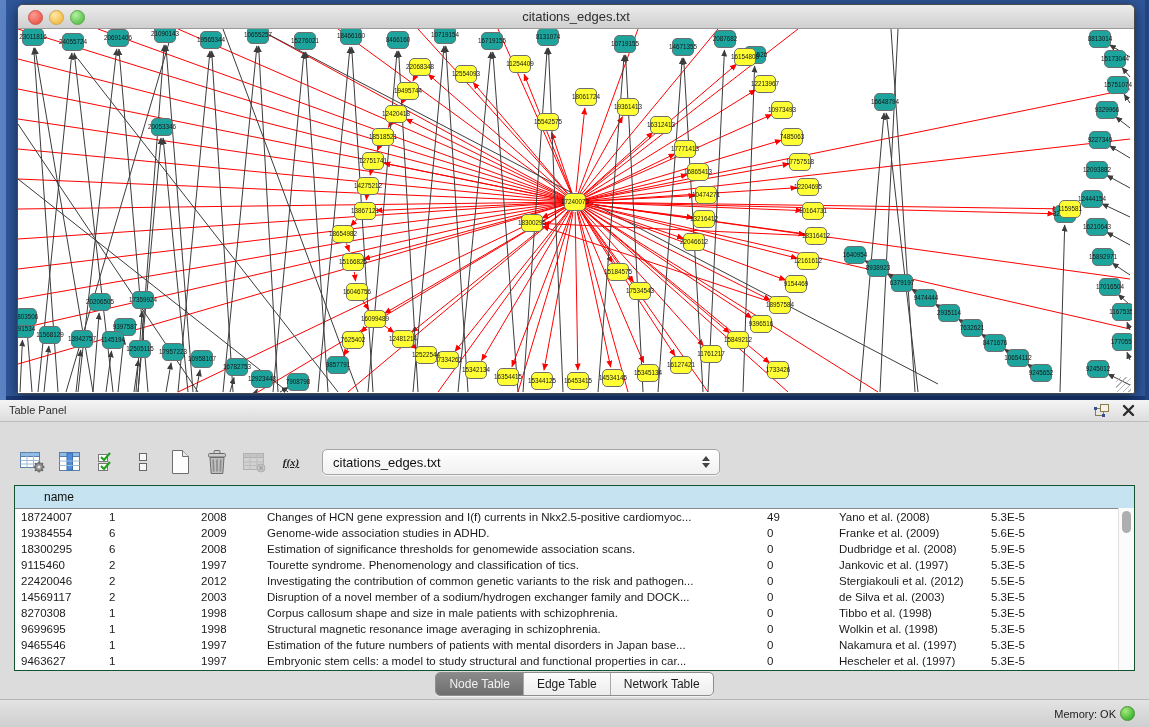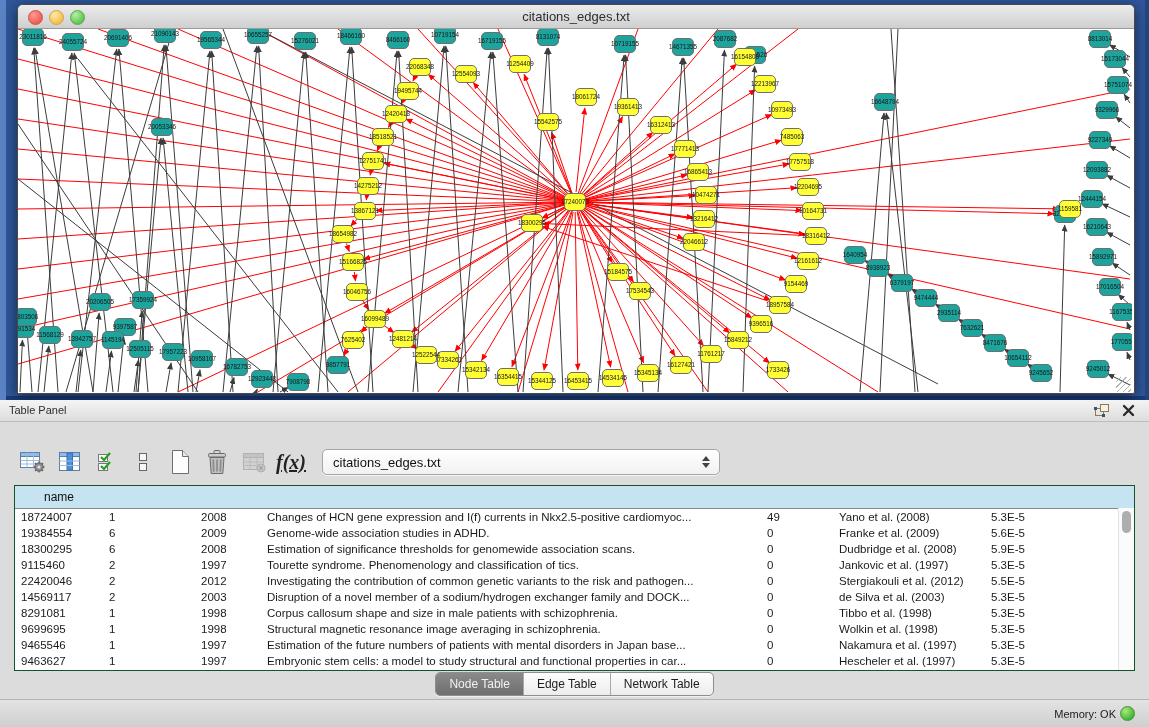--- a/index.html
+++ b/index.html
@@ -22,21 +22,21 @@
   .grip{position:absolute;right:1px;bottom:1px;width:15px;height:15px;
         background:repeating-linear-gradient(135deg,transparent 0 3px,#A5A5A5 3px 4px);opacity:.8;}
   
   .panel{position:absolute;left:0;top:400px;width:1149px;height:327px;background:#DCDCDC;}
   .panel-titlebar{height:21px;background:linear-gradient(#F4F4F4,#DDDDDD);border-bottom:1px solid #BDBDBD;
                   font-size:11px;color:#2e2e2e;line-height:21px;padding-left:9px;position:relative;}
   .panel-tools{position:absolute;right:14px;top:0;height:21px;display:flex;align-items:center;gap:12px;}
   .toolbar{position:absolute;top:46px;left:16px;right:14px;height:32px;display:flex;align-items:center;}
   .tbtn{width:32px;height:30px;border:0;background:transparent;padding:2px;margin-right:5px;
         display:flex;align-items:center;justify-content:center;}
-  .fxlabel{font-family:"Liberation Serif",serif;font-style:italic;font-weight:bold;font-size:20px;color:#222;text-decoration:underline;}
+  .fxlabel{font-family:"Liberation Serif",serif;font-style:italic;font-weight:bold;font-size:11px;color:#222;text-decoration:underline;}
   .selector{margin-left:10px;width:396px;height:24px;border:1px solid #A6A6A6;border-radius:5px;
             background:linear-gradient(#FFFFFF,#F1F1F1);display:flex;align-items:center;
             font-size:13px;color:#111;box-shadow:0 1px 0 rgba(255,255,255,.7);}
   .selector .val{flex:1;padding-left:10px;}
   .spin{width:18px;display:flex;flex-direction:column;align-items:center;gap:2px;padding-right:4px;}
   .spin i{width:0;height:0;border-left:4px solid transparent;border-right:4px solid transparent;}
   .spin .up{border-bottom:5px solid #444;}
   .spin .dn{border-top:5px solid #444;}
   .tablewrap{position:absolute;top:85px;left:14px;right:14px;height:184px;border:1px solid #14532d;
              background:#fff;overflow:hidden;}
@@ -644,21 +644,21 @@
         <div class="tr">
           <div class="td c0">14569117</div>
           <div class="td c1">2</div>
           <div class="td c2">2003</div>
           <div class="td c3">Disruption of a novel member of a sodium/hydrogen exchanger family and DOCK...</div>
           <div class="td c4">0</div>
           <div class="td c5">de Silva et al. (2003)</div>
           <div class="td c6">5.3E-5</div>
         </div>
         <div class="tr">
-          <div class="td c0">8291081</div>
+          <div class="td c0">8270308</div>
           <div class="td c1">1</div>
           <div class="td c2">1998</div>
           <div class="td c3">Corpus callosum shape and size in male patients with schizophrenia.</div>
           <div class="td c4">0</div>
           <div class="td c5">Tibbo et al. (1998)</div>
           <div class="td c6">5.3E-5</div>
         </div>
         <div class="tr">
           <div class="td c0">9699695</div>
           <div class="td c1">1</div>

